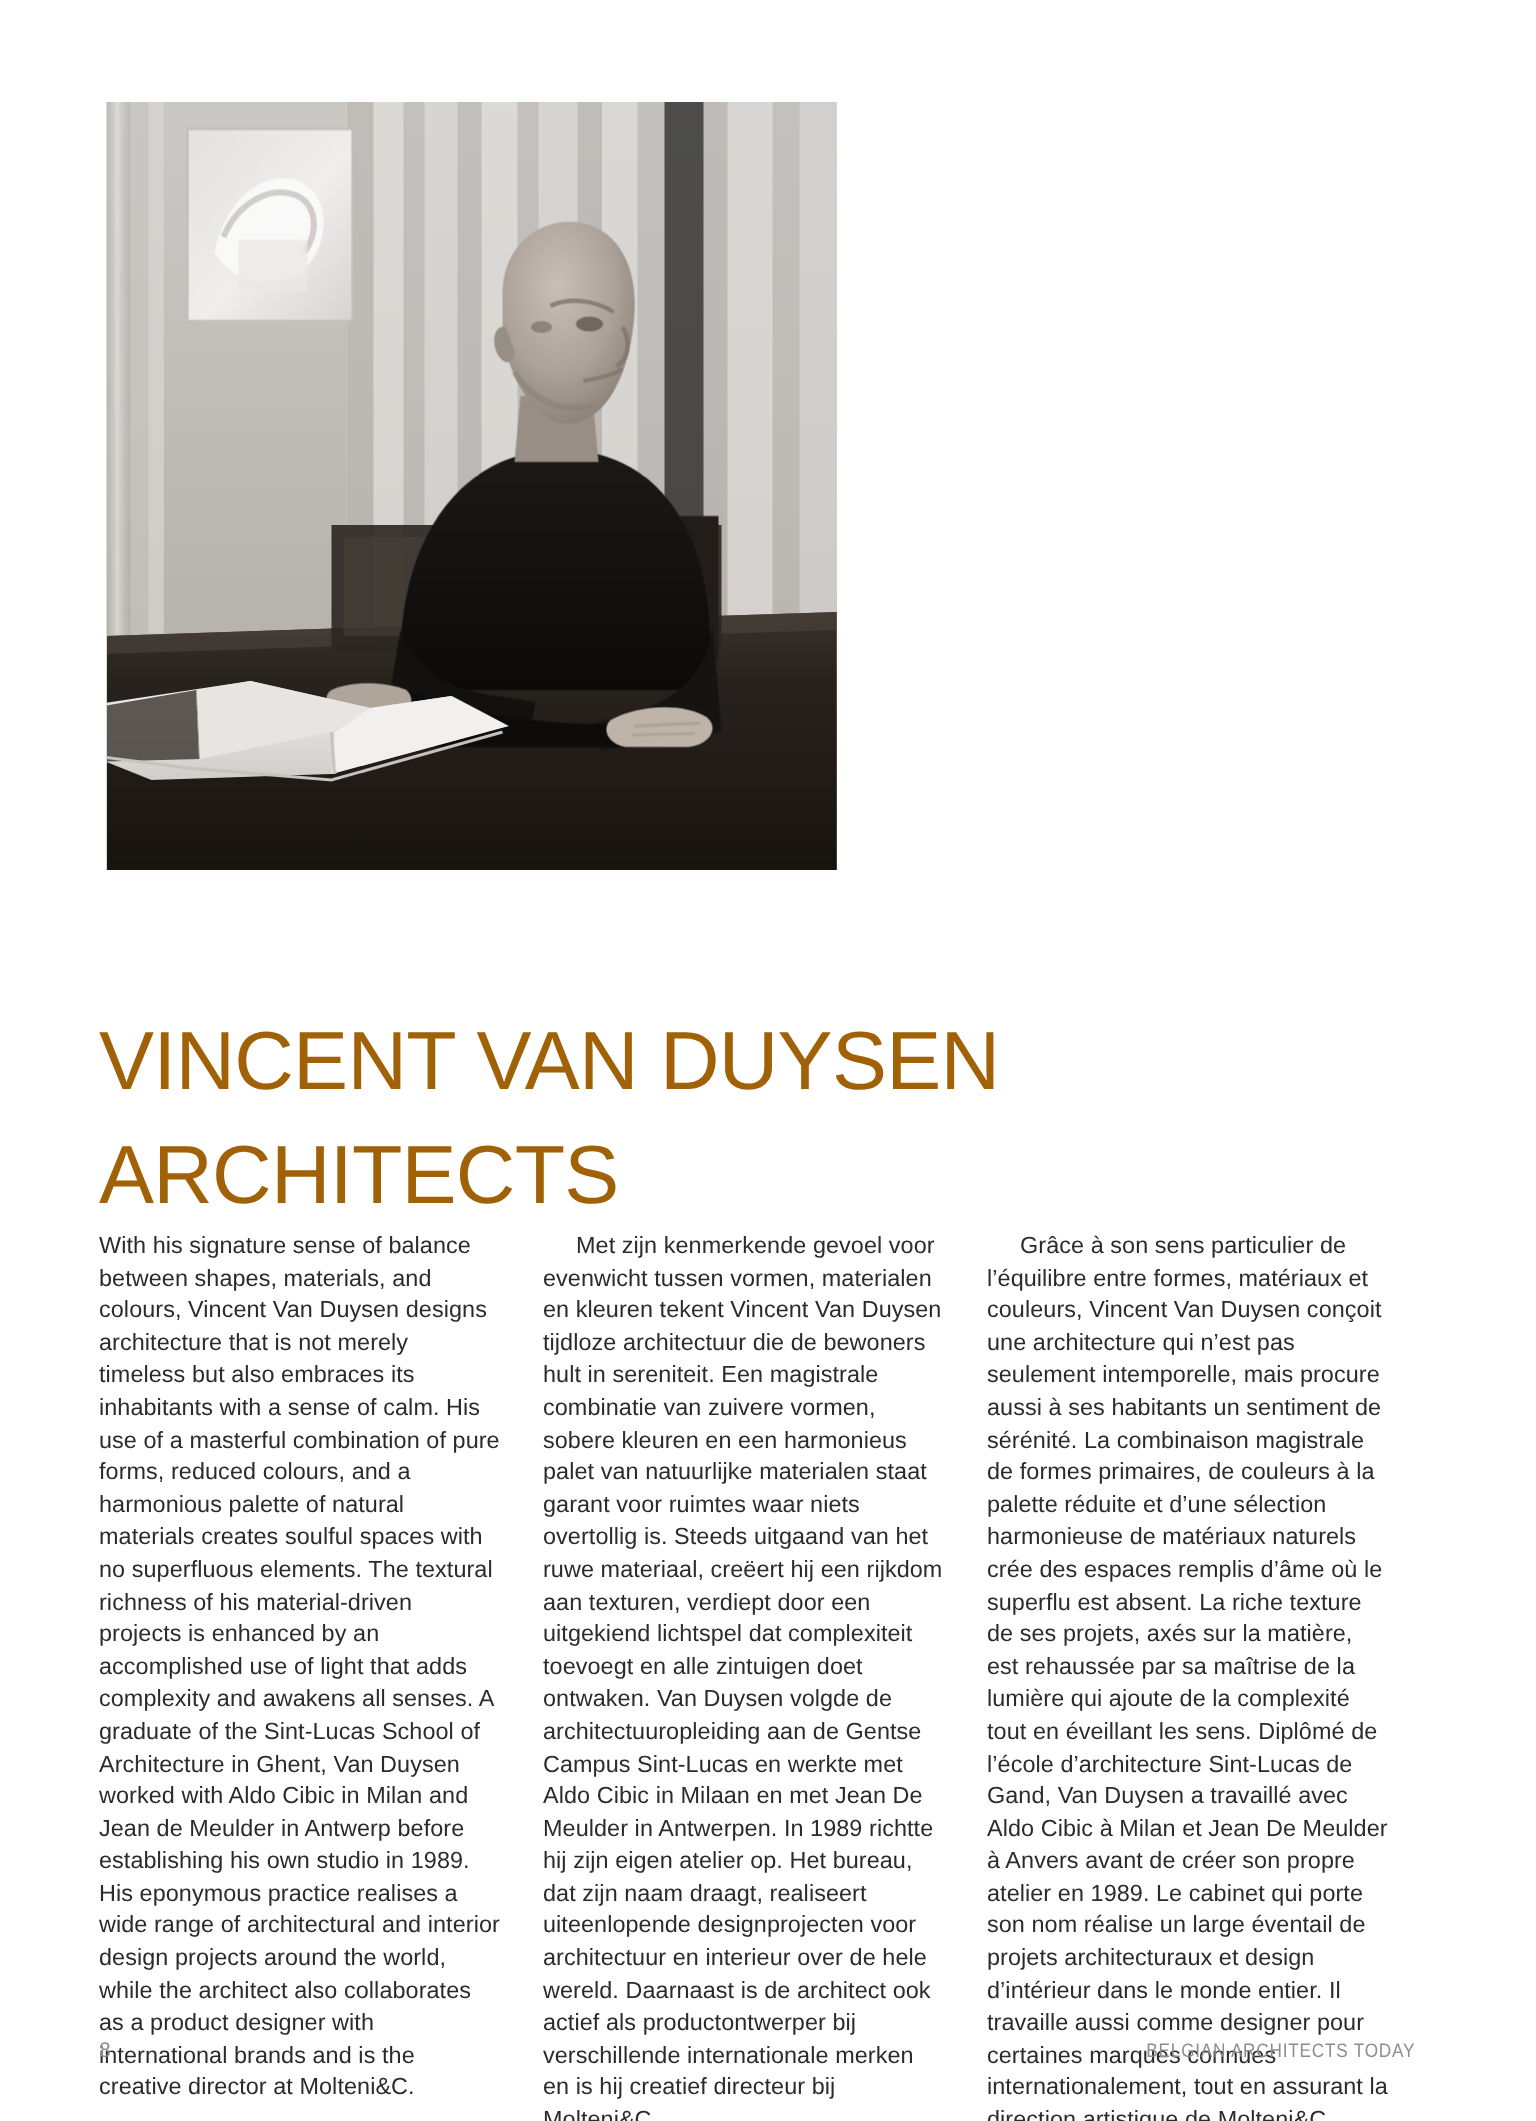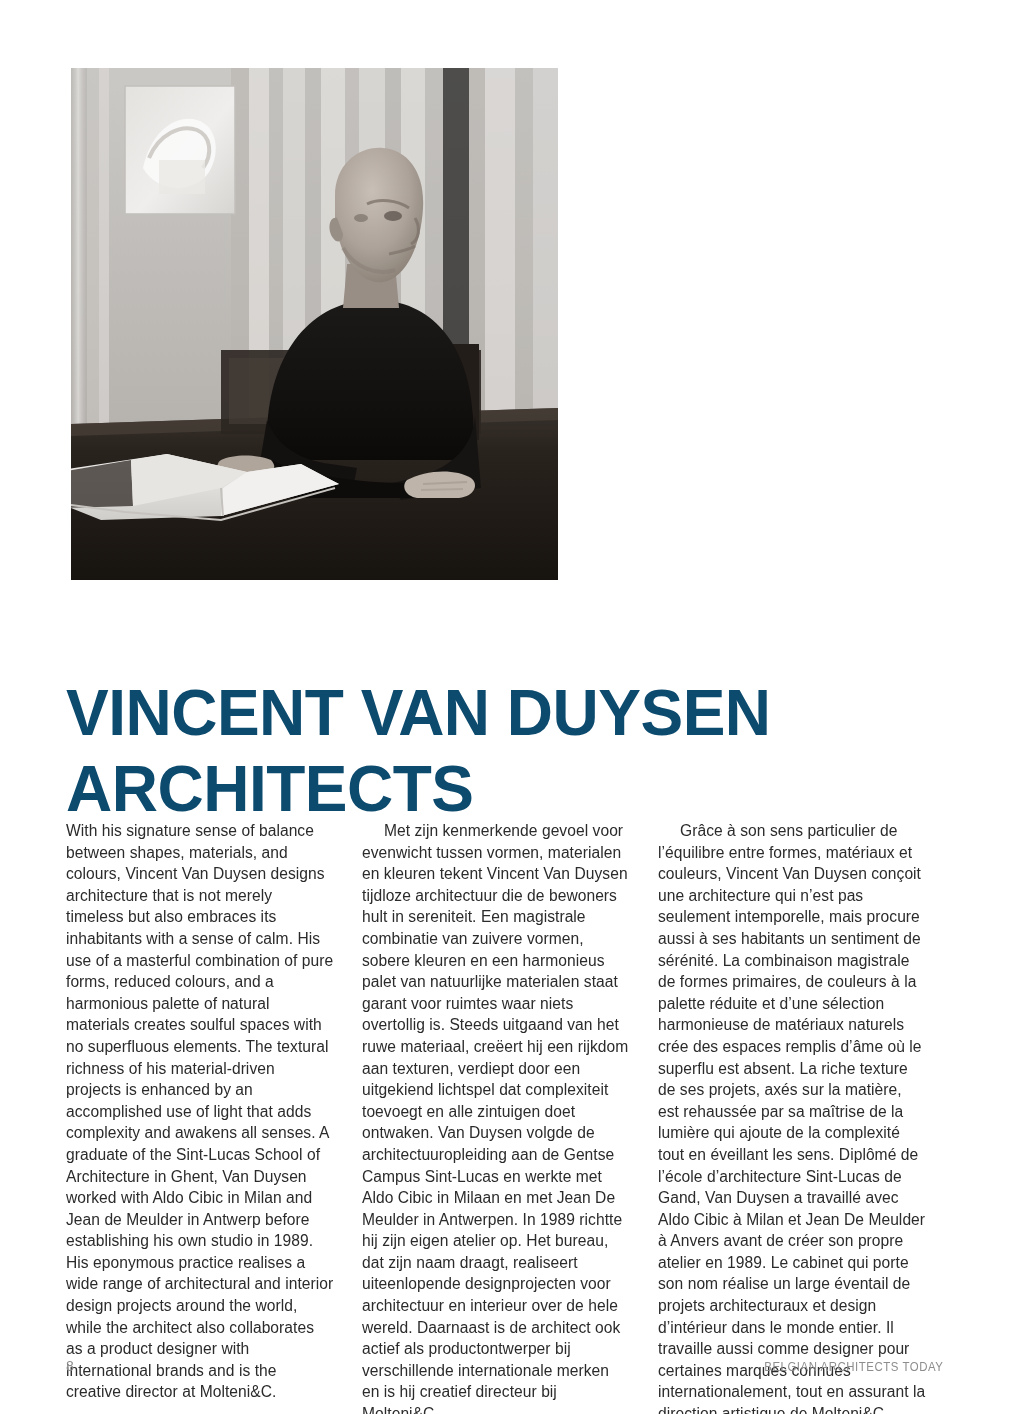--- a/index.html
+++ b/index.html
@@ -37,25 +37,25 @@
     width: 100%;
     height: 100%;
   }
 
   
   .headline {
     position: absolute;
     left: 66px;
     top: 632px;
     width: 900px;
-    font-size: 64px;
+    font-size: 55px;
     line-height: 76px;
-    font-weight: 700;
+    font-weight: 400;
     letter-spacing: -0.5px;
-    color: #0c4a6e;
+    color: #a16207;
     font-family: "Liberation Sans", sans-serif;
     text-transform: uppercase;
     white-space: pre-line;
   }
 
   
   .columns {
     position: absolute;
     left: 66px;
     top: 820px;

